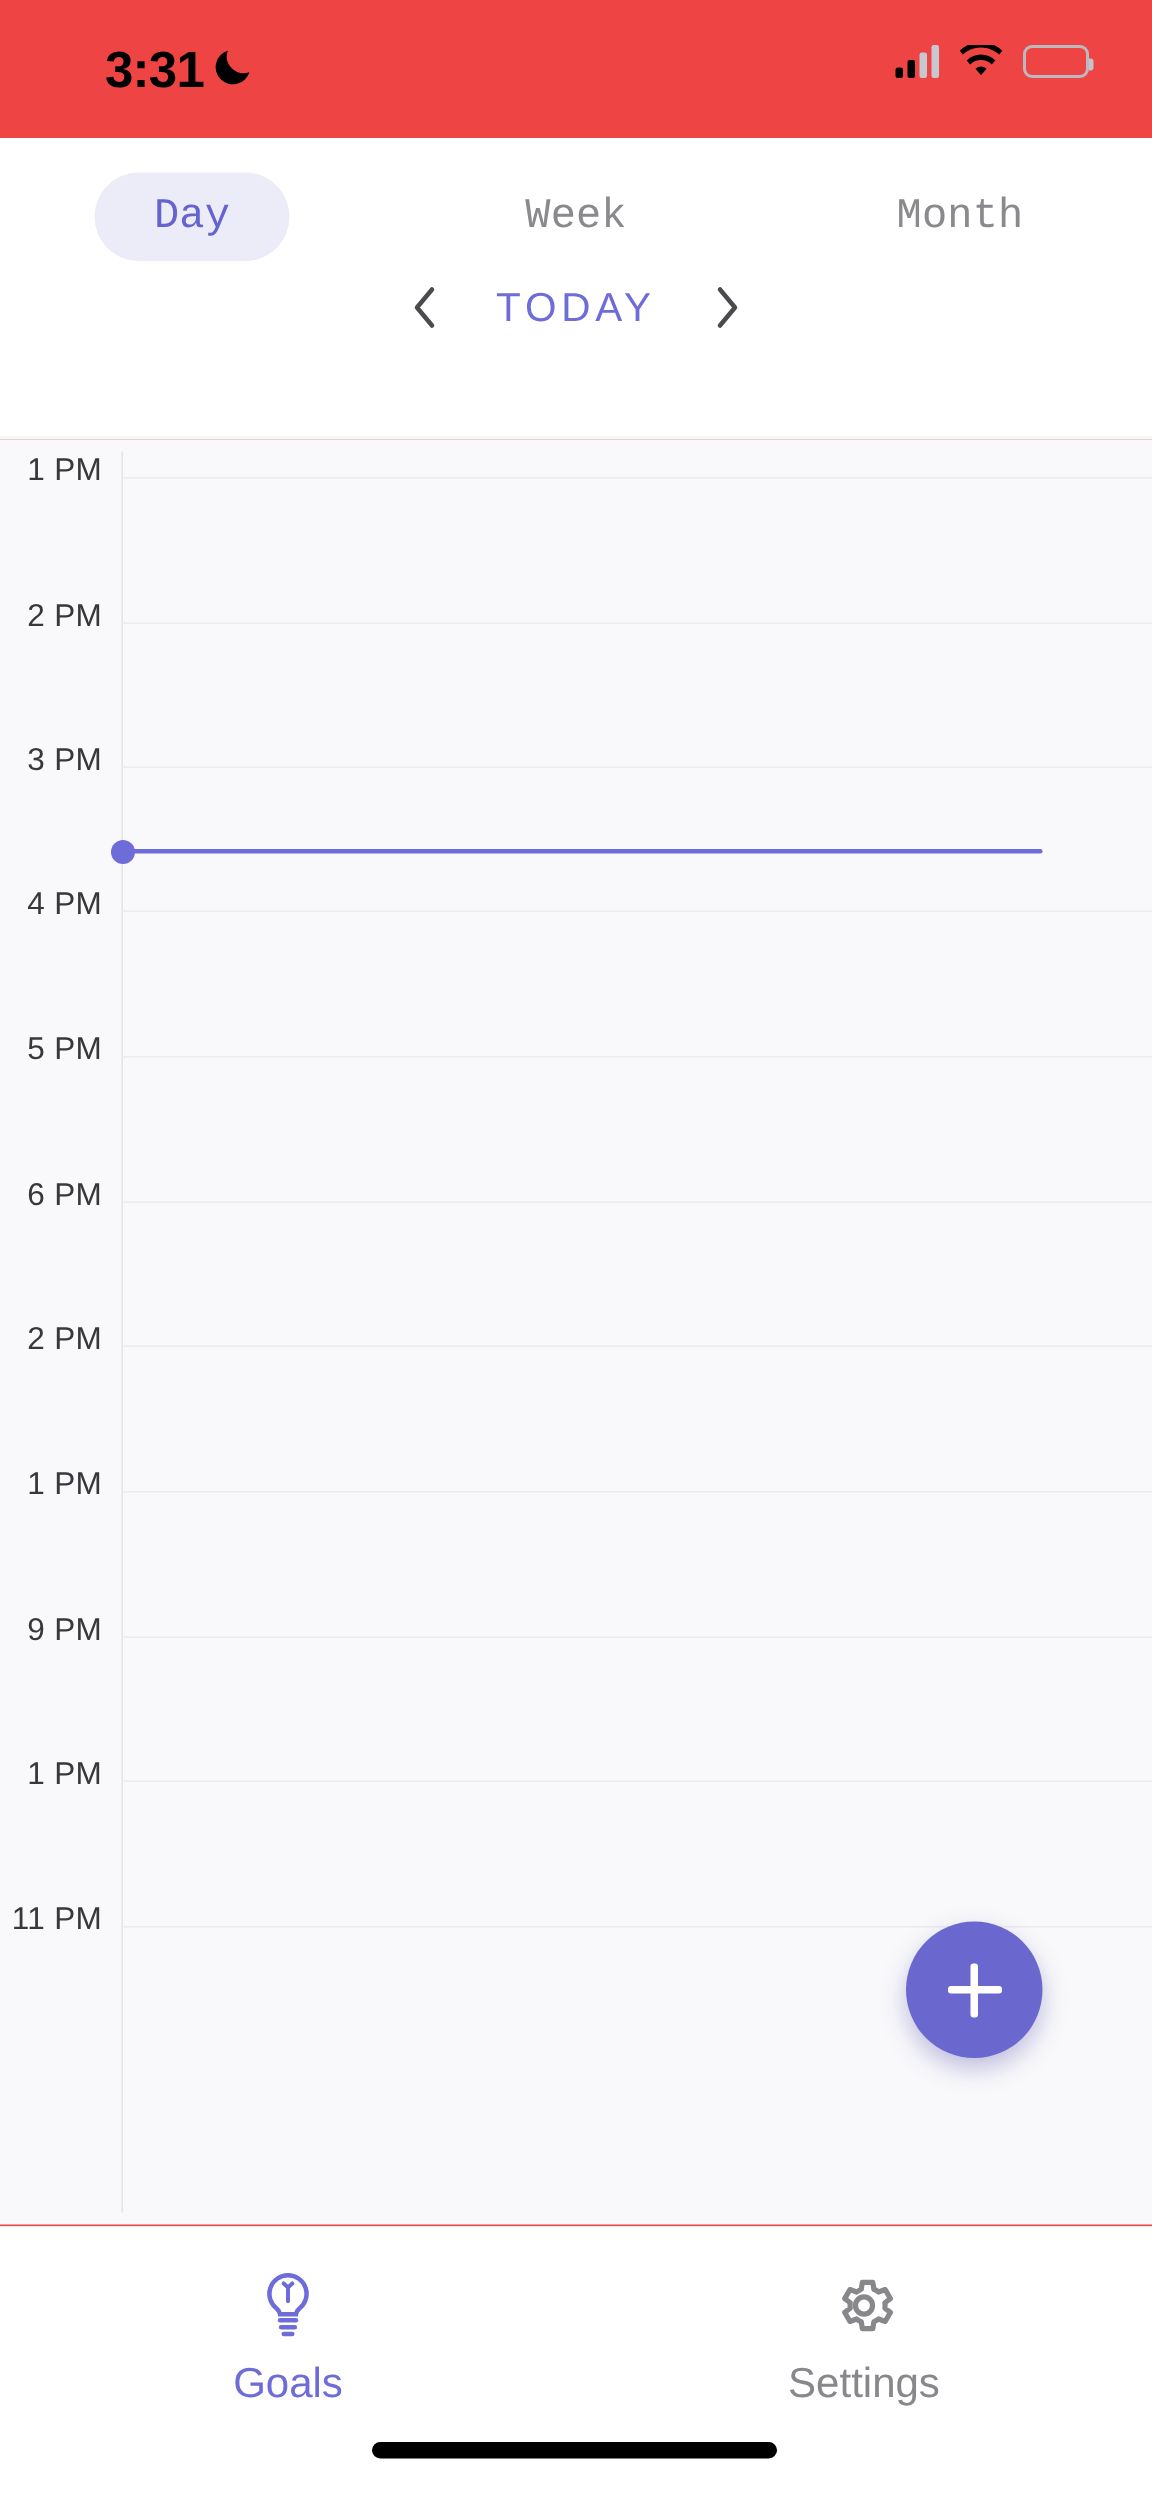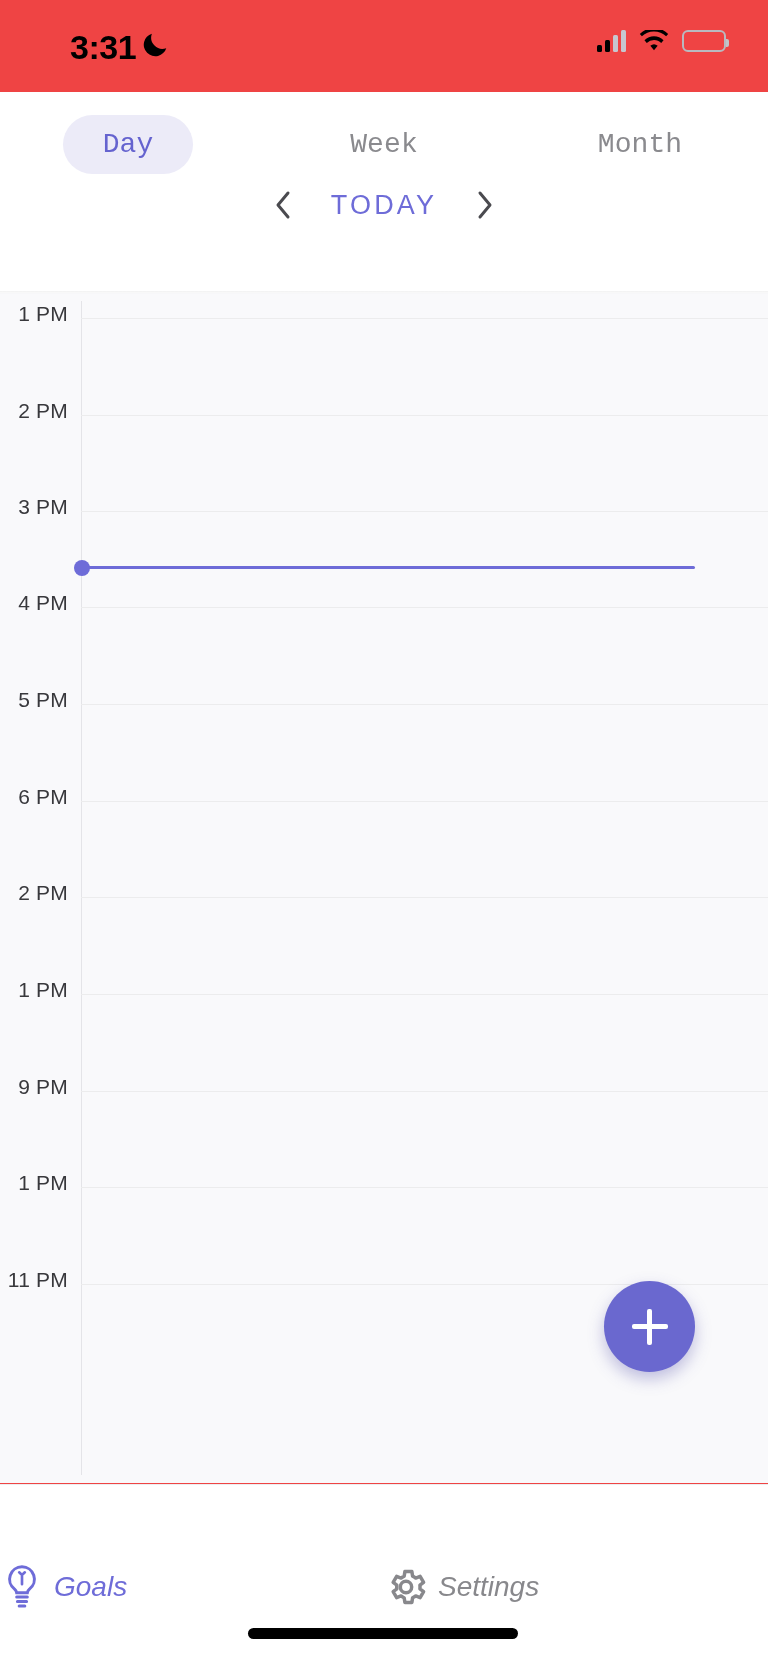--- a/index.html
+++ b/index.html
@@ -84,21 +84,21 @@
     content:""; position:absolute; background:#fff; border-radius:2px;
   }
   .fab .plus:before { left:15px; top:0; width:5px; height:36px; }
   .fab .plus:after  { top:15px; left:0; height:5px; width:36px; }
 
   
   .tabbar {
     position:absolute; left:0; top:1484px; width:768px; height:178px;
     background:#ffffff; border-top:1px solid #eceef0; display:flex;
   }
-  .tab { flex:1; padding-top:26px; display:flex; flex-direction:row; align-items:center; gap:10px;font-style:italic; }
+  .tab { flex:1; padding-top:26px; display:flex; flex-direction:column; align-items:center; gap:10px; }
   .tab .ico { height:52px; display:flex; align-items:center; justify-content:center; }
   .tab .lbl { font-size:28px; color:#88888c; }
   .tab.active .lbl { color:#6e6cd8; }
 
   .homebar {
     position:absolute; left:248px; top:1628px; width:270px; height:11px;
     background:#000; border-radius:6px;
   }
 </style>
 </head>

